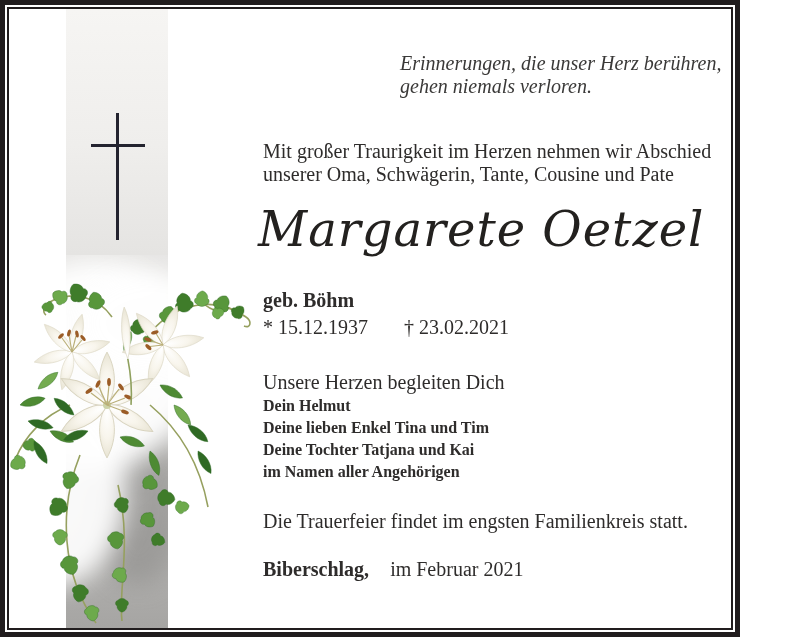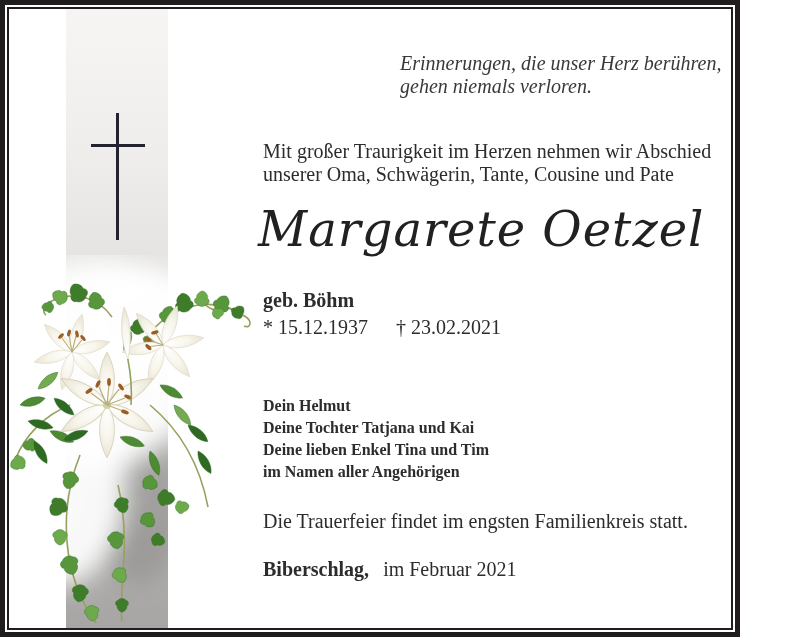--- a/index.html
+++ b/index.html
@@ -27,27 +27,27 @@
   
   .txt{position:absolute;z-index:3;}
   .quote{left:400px;top:52px;font-style:italic;font-size:20px;line-height:23px;color:#3a3938;}
   .intro{left:263px;top:140px;font-size:20px;line-height:23px;}
   .name{
     left:258px;top:201px;margin:0;font-weight:normal;font-style:italic;
     font-size:48px;letter-spacing:1px;color:#23211f;font-family:"DejaVu Serif","Liberation Serif",serif;
   }
   .maiden{left:263px;top:289px;font-size:20px;font-weight:bold;}
   .dates{left:263px;top:316px;font-size:20px;}
-  .dates .death{margin-left:28px;}
+  .dates .death{margin-left:36px;}
   .farewell{left:263px;top:371px;font-size:20px;}
   .mourners{left:263px;top:395px;font-size:16px;font-weight:bold;line-height:22px;}
   .funeral{left:263px;top:510px;font-size:20px;}
   .placeline{left:263px;top:558px;font-size:20px;}
   .placeline .place{font-weight:bold;}
-  .placeline .when{margin-left:14px;}
+  .placeline .when{margin-left:21px;}
 </style>
 </head>
 <body>
 
 <div class="page">
 
   <div class="band"></div>
 
   <div class="cross">
     <span class="cross-v"></span>
@@ -231,24 +231,25 @@
     <div>unserer Oma, Schwägerin, Tante, Cousine und Pate</div>
   </div>
 
   <h1 class="txt name">Margarete Oetzel</h1>
   <div class="txt maiden">geb. Böhm</div>
 
   <div class="txt dates">
     <span>* 15.12.1937</span><span class="death">† 23.02.2021</span>
   </div>
 
+  <div class="txt farewell">Unsere Herzen begleiten Dich</div>
   <div class="txt mourners">
     <div>Dein Helmut</div>
+    <div>Deine lieben Enkel Tina und Tim</div>
     <div>Deine Tochter Tatjana und Kai</div>
-    <div>Deine lieben Enkel Tina und Tim</div>
     <div>im Namen aller Angehörigen</div>
   </div>
 
   <div class="txt funeral">Die Trauerfeier findet im engsten Familienkreis statt.</div>
 
   <div class="txt placeline">
     <span class="place">Biberschlag,</span><span class="when">im Februar 2021</span>
   </div>
 
   <div class="frame-outer"></div>

